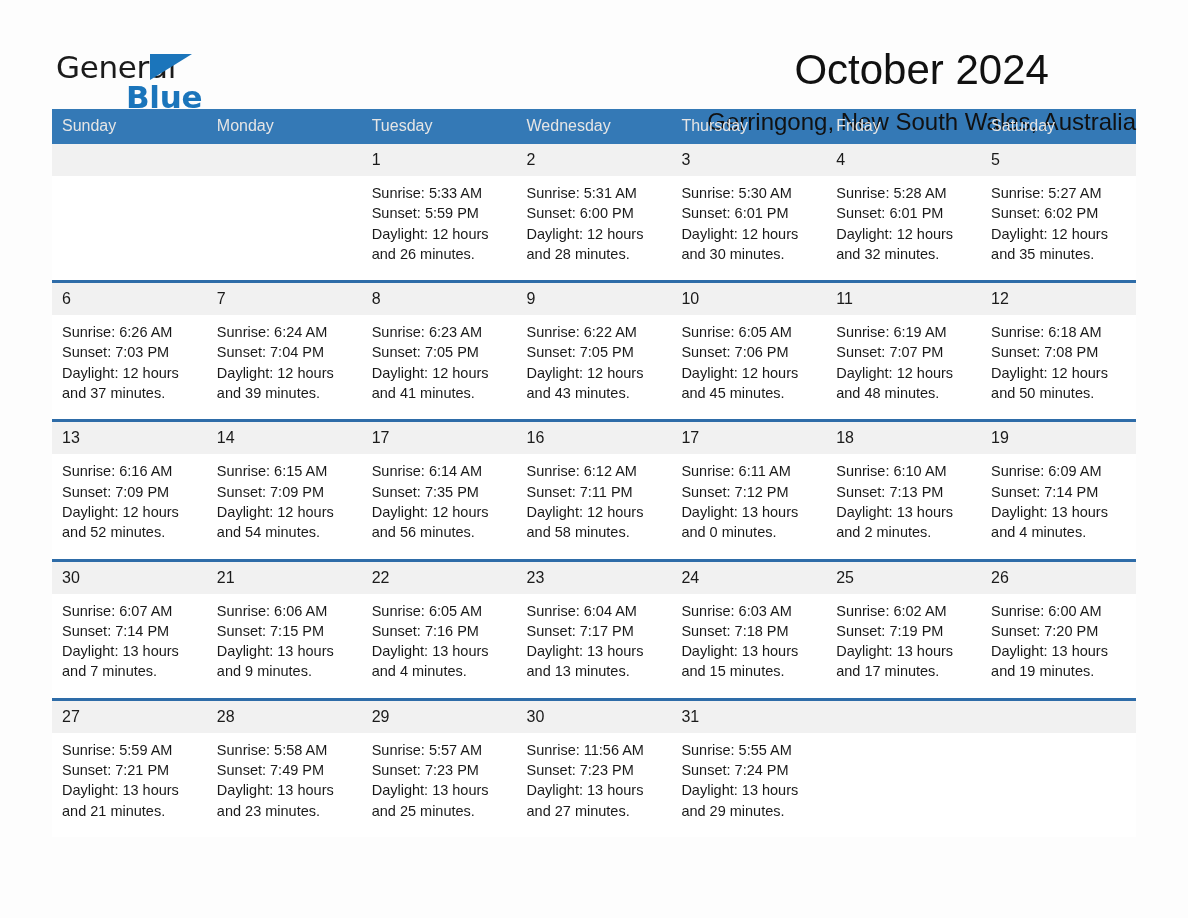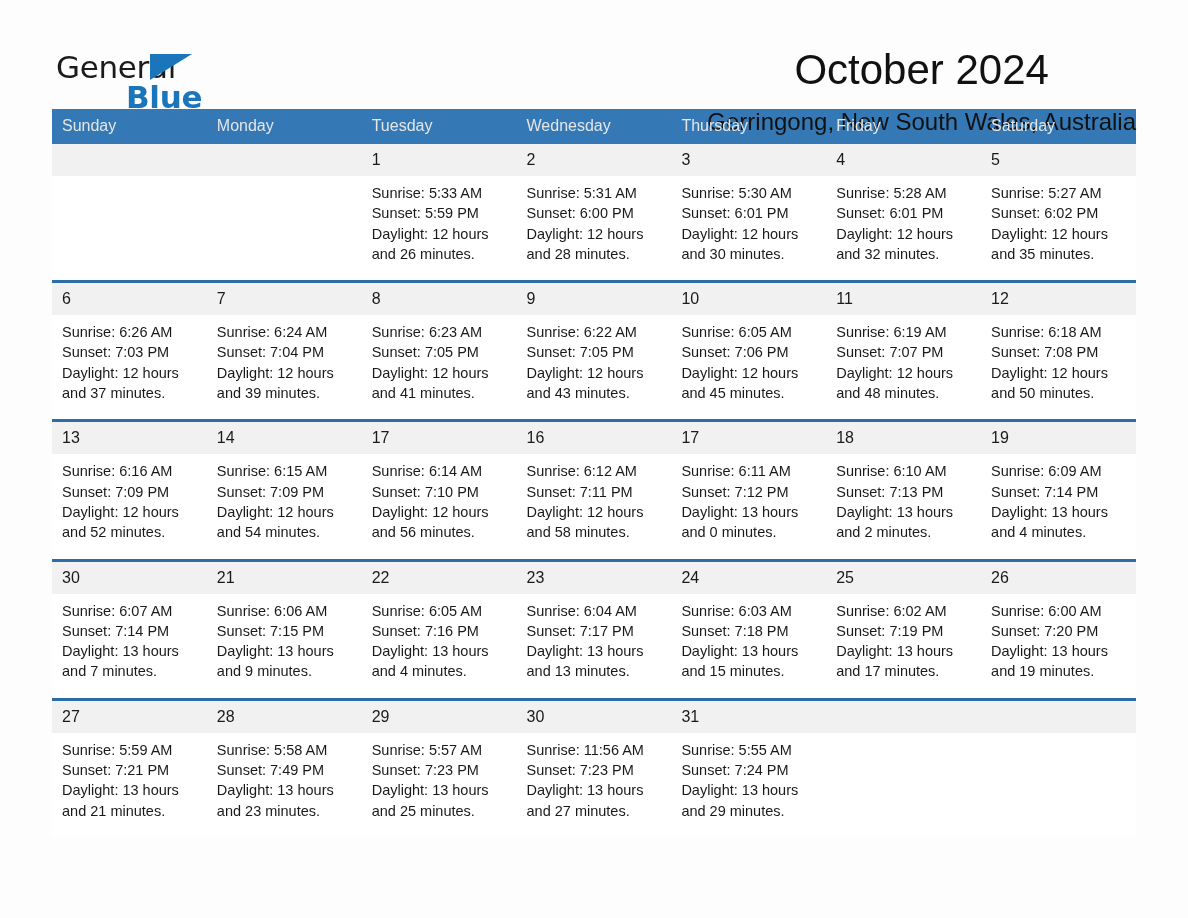--- a/index.html
+++ b/index.html
@@ -310,21 +310,21 @@
               <div>Sunrise: 6:15 AM</div>
               <div>Sunset: 7:09 PM</div>
               <div>Daylight: 12 hours</div>
               <div>and 54 minutes.</div>
             </div>
           </td>
           <td>
             <div class="daynum">17</div>
             <div class="info">
               <div>Sunrise: 6:14 AM</div>
-              <div>Sunset: 7:10 PM</div>
+              <div>Sunset: 7:35 PM</div>
               <div>Daylight: 12 hours</div>
               <div>and 56 minutes.</div>
             </div>
           </td>
           <td>
             <div class="daynum">16</div>
             <div class="info">
               <div>Sunrise: 6:12 AM</div>
               <div>Sunset: 7:11 PM</div>
               <div>Daylight: 12 hours</div>

